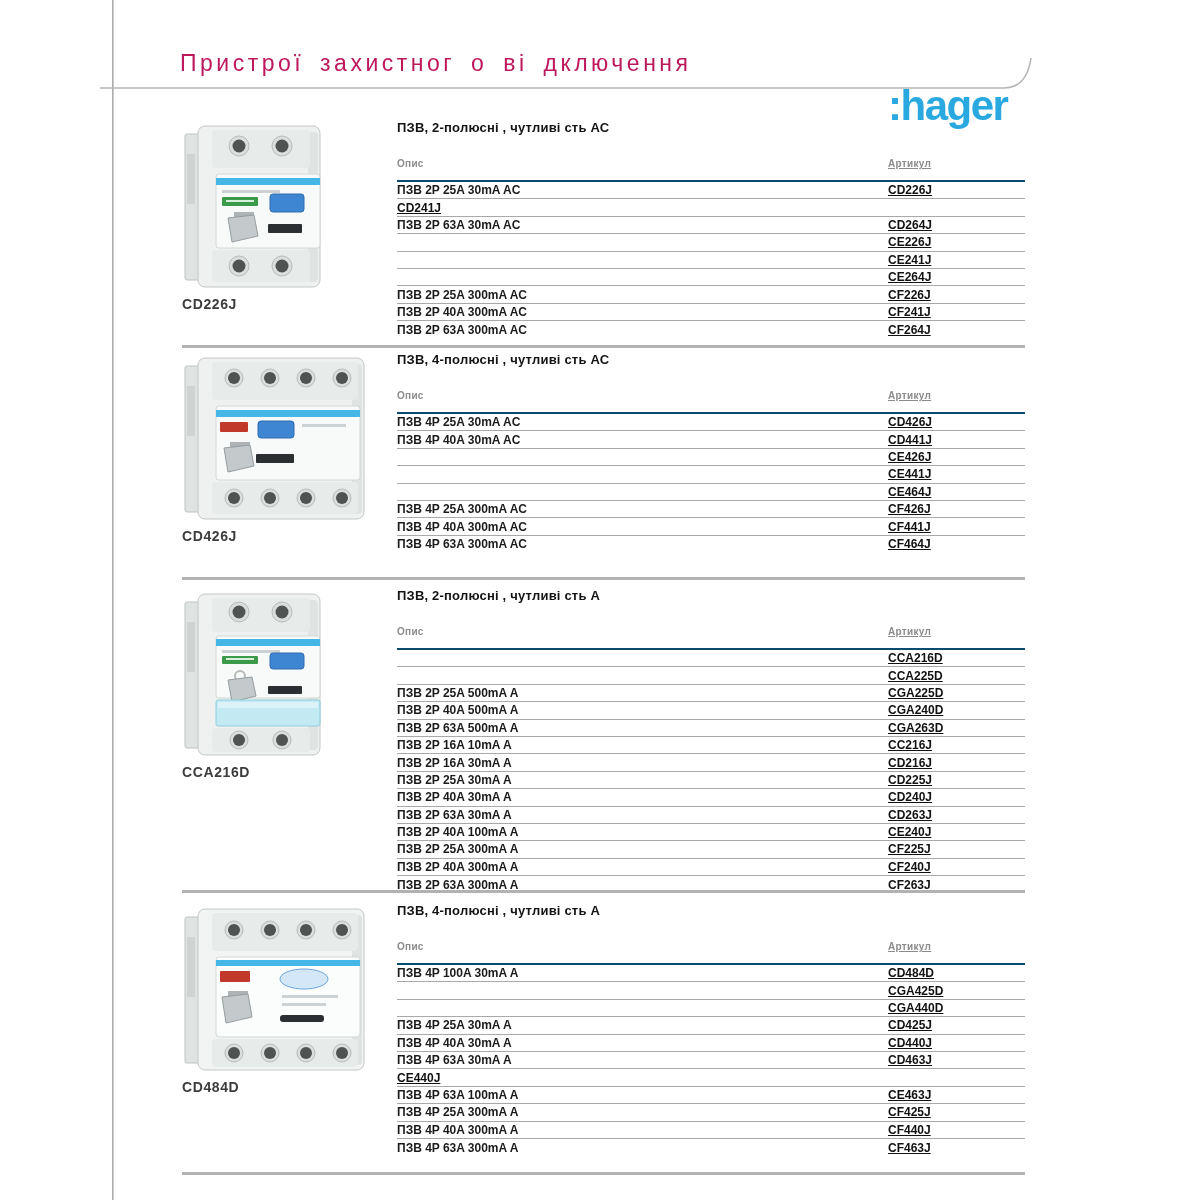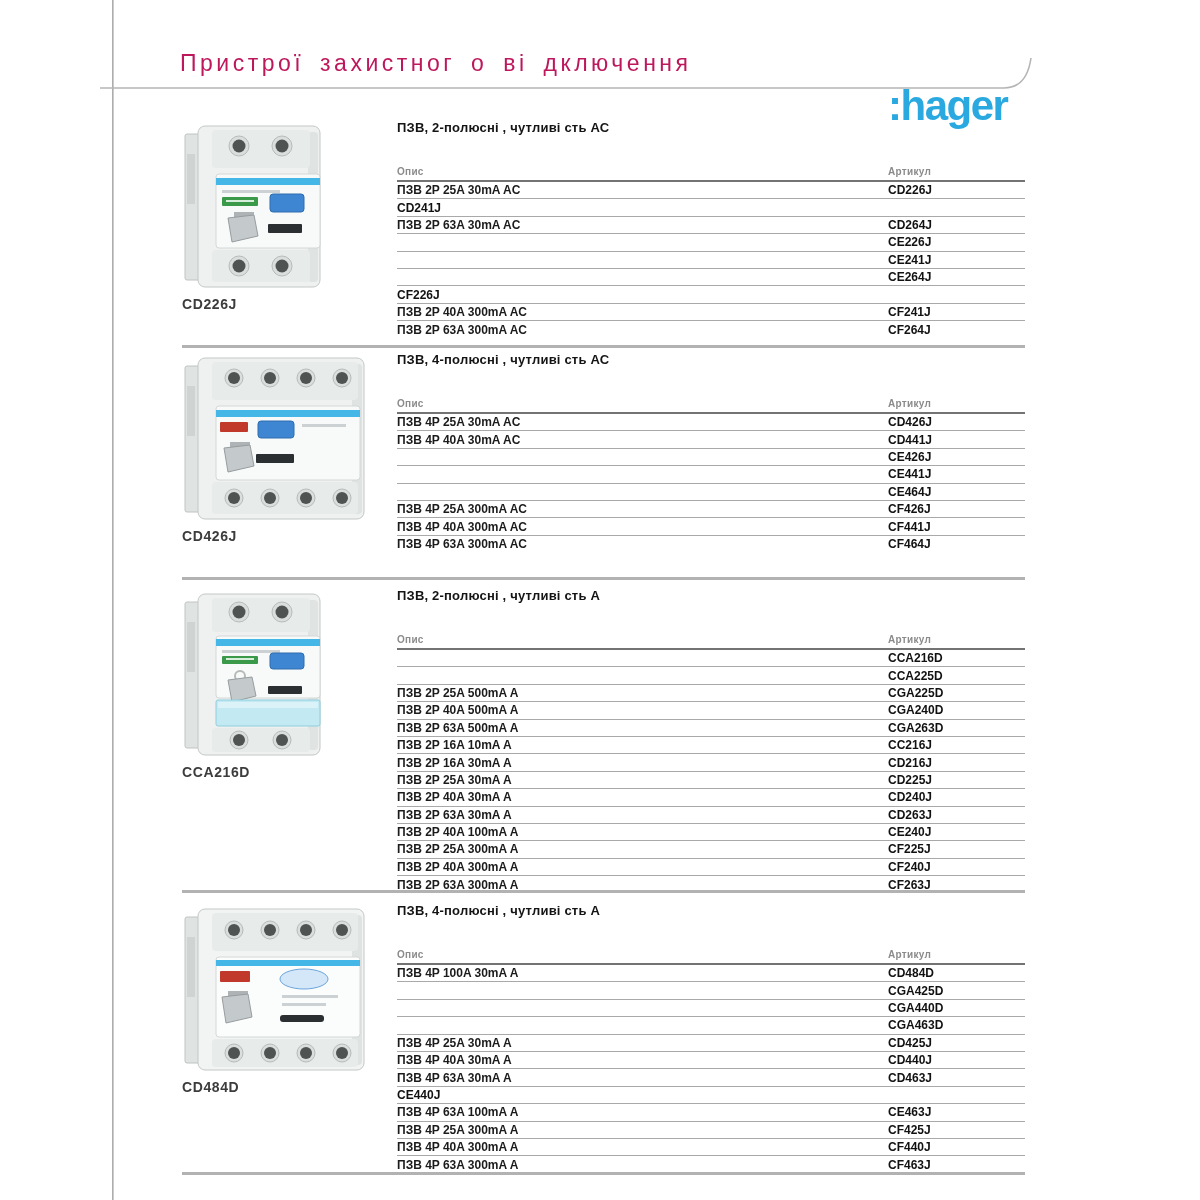--- a/index.html
+++ b/index.html
@@ -20,29 +20,29 @@
   
   .sec{position:absolute;left:0;width:1200px;}
   .product{position:absolute;left:182px;top:4px;margin:0;}
   .product svg{display:block;}
   .product figcaption{margin-top:7px;font-size:14px;font-weight:700;color:#3c3c3c;
     letter-spacing:.6px;}
   .sec-title{position:absolute;left:397px;top:0;margin:0;font-size:13px;font-weight:700;
     color:#141414;letter-spacing:.2px;white-space:nowrap;text-align:center;}
 
   .tbl{position:absolute;left:397px;top:38px;width:628px;}
-  .thead{display:flex;height:19px;align-items:flex-end;padding-bottom:3px;
-    border-bottom:2px solid #737373;}
+  .thead{display:flex;height:19px;padding-bottom:3px;
+    border-bottom:2px solid #0c4a6e;}
   .thead span{font-size:10px;color:#8b8b8b;letter-spacing:.3px;}
   .row{display:flex;height:17.4px;align-items:center;border-bottom:1px solid #a9a9a9;
     box-sizing:border-box;}
   .row:last-child{border-bottom:none;gap:14px;}
   .cell-desc{flex:1;font-size:12px;font-weight:700;color:#1b1b1b;white-space:nowrap;
     overflow:hidden;}
-  .cell-art{width:137px;font-size:12px;font-weight:700;color:#111;white-space:nowrap;}
+  .cell-art{width:137px;font-size:12px;font-weight:700;color:#111;white-space:nowrap;text-decoration:underline;}
 
   
   .sep{position:absolute;left:182px;width:843px;height:3px;background:#b2b2b2;}
 </style>
 </head>
 <body>
 
 <div class="page">
 
   <div class="left-rule"></div>
@@ -112,20 +112,21 @@
     <span class="cell-desc"></span>
     <span class="cell-art">CE241J</span>
   </div>
 
   <div class="row">
     <span class="cell-desc"></span>
     <span class="cell-art">CE264J</span>
   </div>
 
   <div class="row">
+    <span class="cell-desc">ПЗВ 2P 25A 300mA AC</span>
     <span class="cell-art">CF226J</span>
   </div>
 
   <div class="row">
     <span class="cell-desc">ПЗВ 2P 40A 300mA AC</span>
     <span class="cell-art">CF241J</span>
   </div>
 
   <div class="row">
     <span class="cell-desc">ПЗВ 2P 63A 300mA AC</span>
@@ -391,24 +392,20 @@
   <div class="row">
     <span class="cell-desc"></span>
     <span class="cell-art">CGA425D</span>
   </div>
 
   <div class="row">
     <span class="cell-desc"></span>
     <span class="cell-art">CGA440D</span>
   </div>
 
-  <div class="row">
-    <span class="cell-desc"></span>
-    <span class="cell-art">CGA463D</span>
-  </div>
 
   <div class="row">
     <span class="cell-desc">ПЗВ 4P 25A 30mA A</span>
     <span class="cell-art">CD425J</span>
   </div>
 
   <div class="row">
     <span class="cell-desc">ПЗВ 4P 40A 30mA A</span>
     <span class="cell-art">CD440J</span>
   </div>

